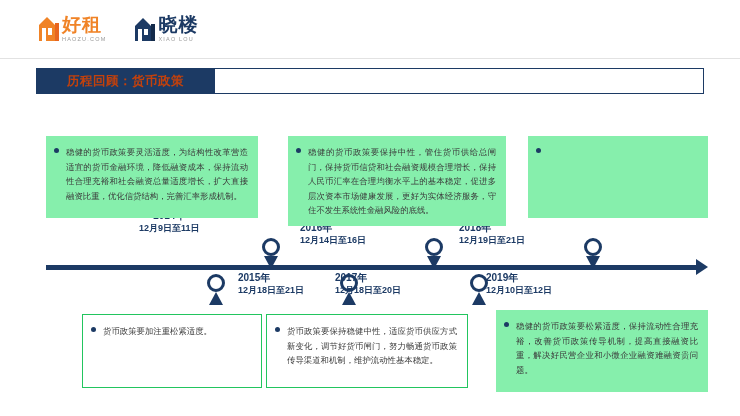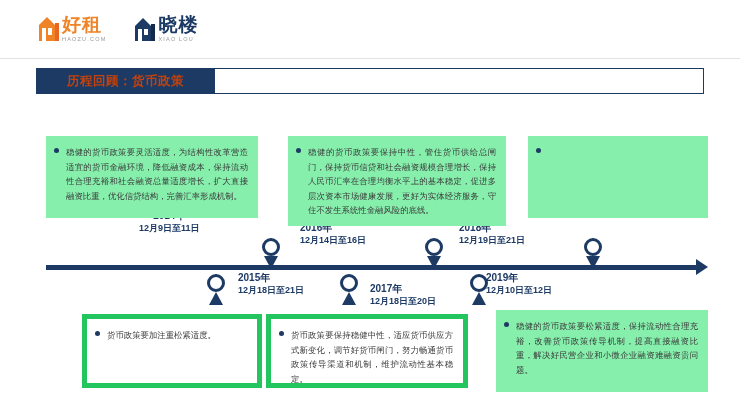--- a/index.html
+++ b/index.html
@@ -43,21 +43,21 @@
 
   
   .date{position:absolute;font-size:9px;line-height:12px;color:#1c3a64;font-weight:bold;}
   .date .y{display:block;font-size:10px;}
   .date .d{display:block;font-size:9px;}
 
   
   .box{position:absolute;background:#86efac;box-sizing:border-box;padding:9px 10px 9px 20px;}
   .box .bullet{position:absolute;left:8px;top:12px;width:5px;height:5px;border-radius:50%;background:#1c3a64;}
   .box p{margin:0;font-size:8.4px;line-height:14.5px;color:#3a3a3a;text-align:justify;}
-  .box.white{background:#ffffff;border:5px solid #22c55e;}
+  .box.white{background:#ffffff;border:1px solid #22c55e;}
 </style>
 </head>
 <body>
 
 <div class="logo-bar">
   <div class="logo haozu">
     <span class="logo-mark">
       <svg width="26" height="30" viewBox="0 0 26 30" xmlns="http://www.w3.org/2000/svg">
         <path d="M3 11 L11 3 L19 11 L19 27 L3 27 Z" fill="#f08326"></path>
         <rect x="6" y="14" width="4" height="13" fill="#ffffff"></rect>
@@ -125,21 +125,21 @@
 </div>
 <div class="date" style="left:459px;top:222px;">
   <span class="y">2018年</span>
   <span class="d">12月19日至21日</span>
 </div>
 
 <div class="date" style="left:238px;top:272px;">
   <span class="y">2015年</span>
   <span class="d">12月18日至21日</span>
 </div>
-<div class="date" style="left:370px;top:272px;margin-top:11px;">
+<div class="date" style="left:335px;top:272px;">
   <span class="y">2017年</span>
   <span class="d">12月18日至20日</span>
 </div>
 <div class="date" style="left:486px;top:272px;">
   <span class="y">2019年</span>
   <span class="d">12月10日至12日</span>
 </div>
 
 <div class="box" style="left:46px;top:136px;width:212px;height:82px;">
   <span class="bullet"></span>

